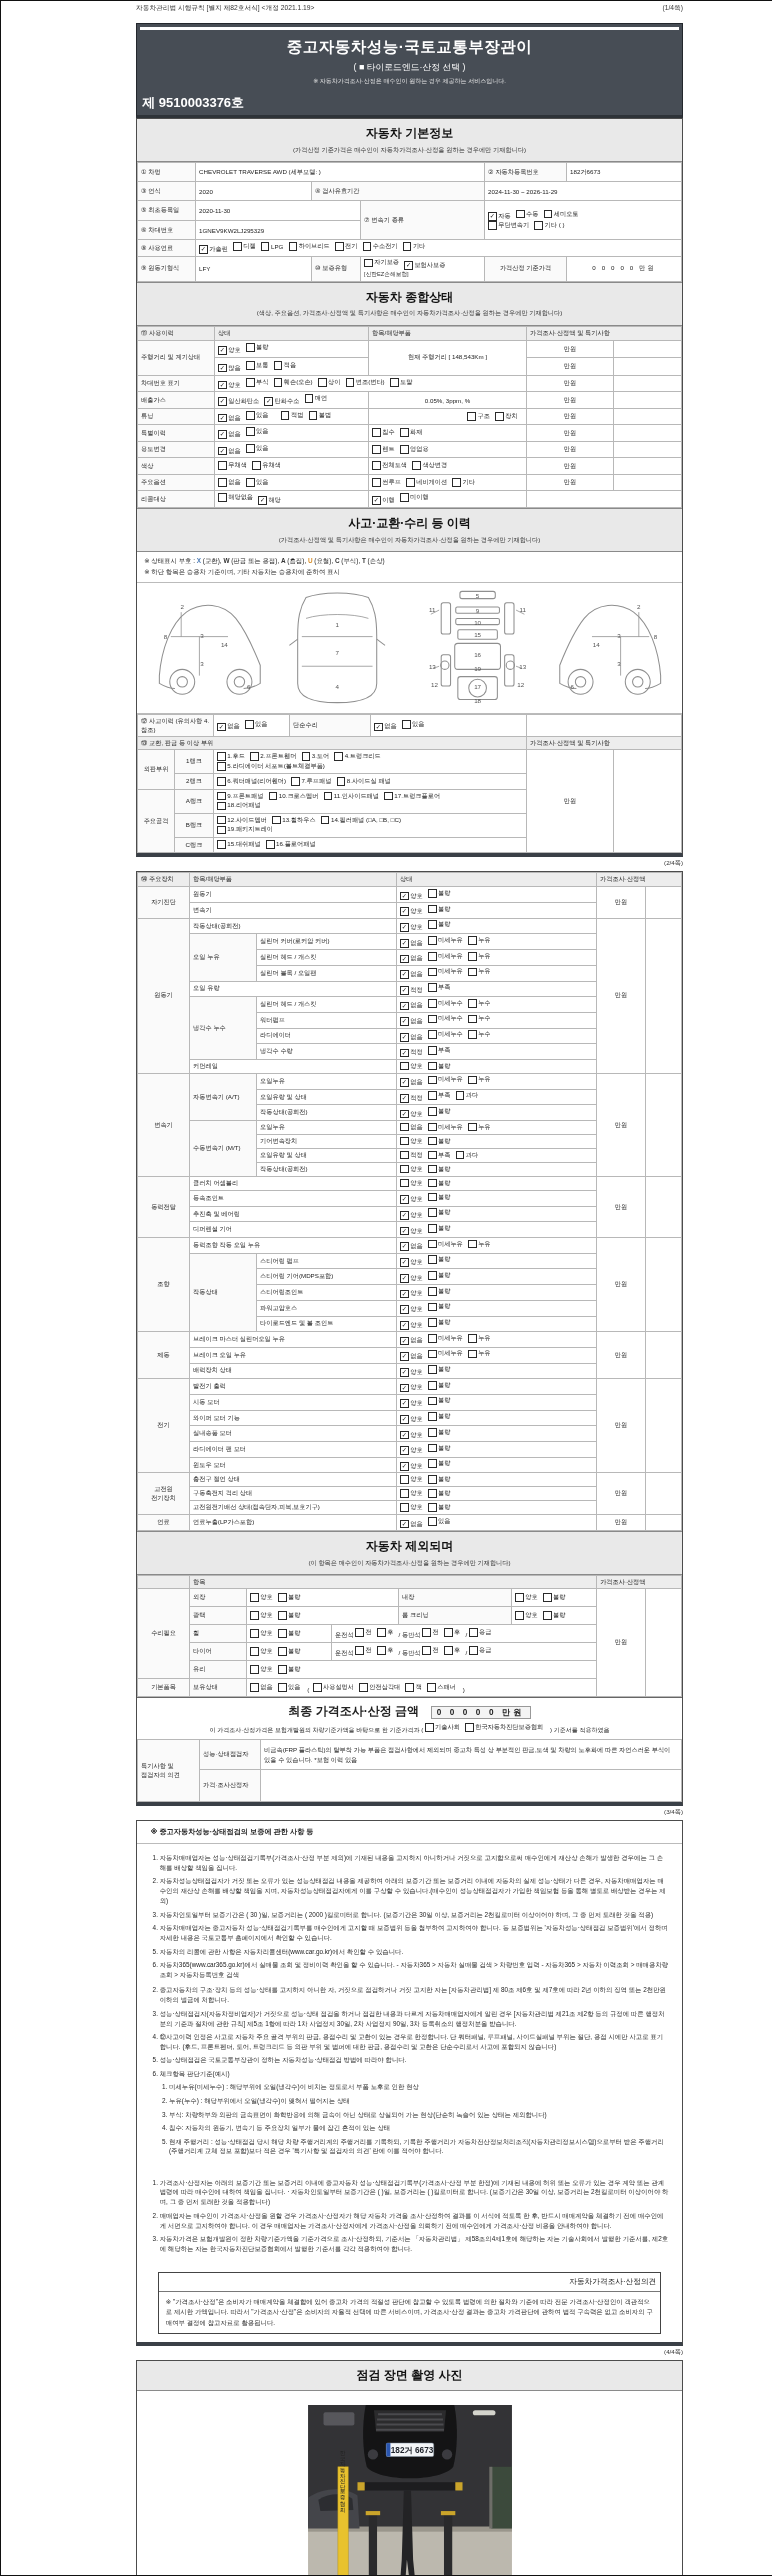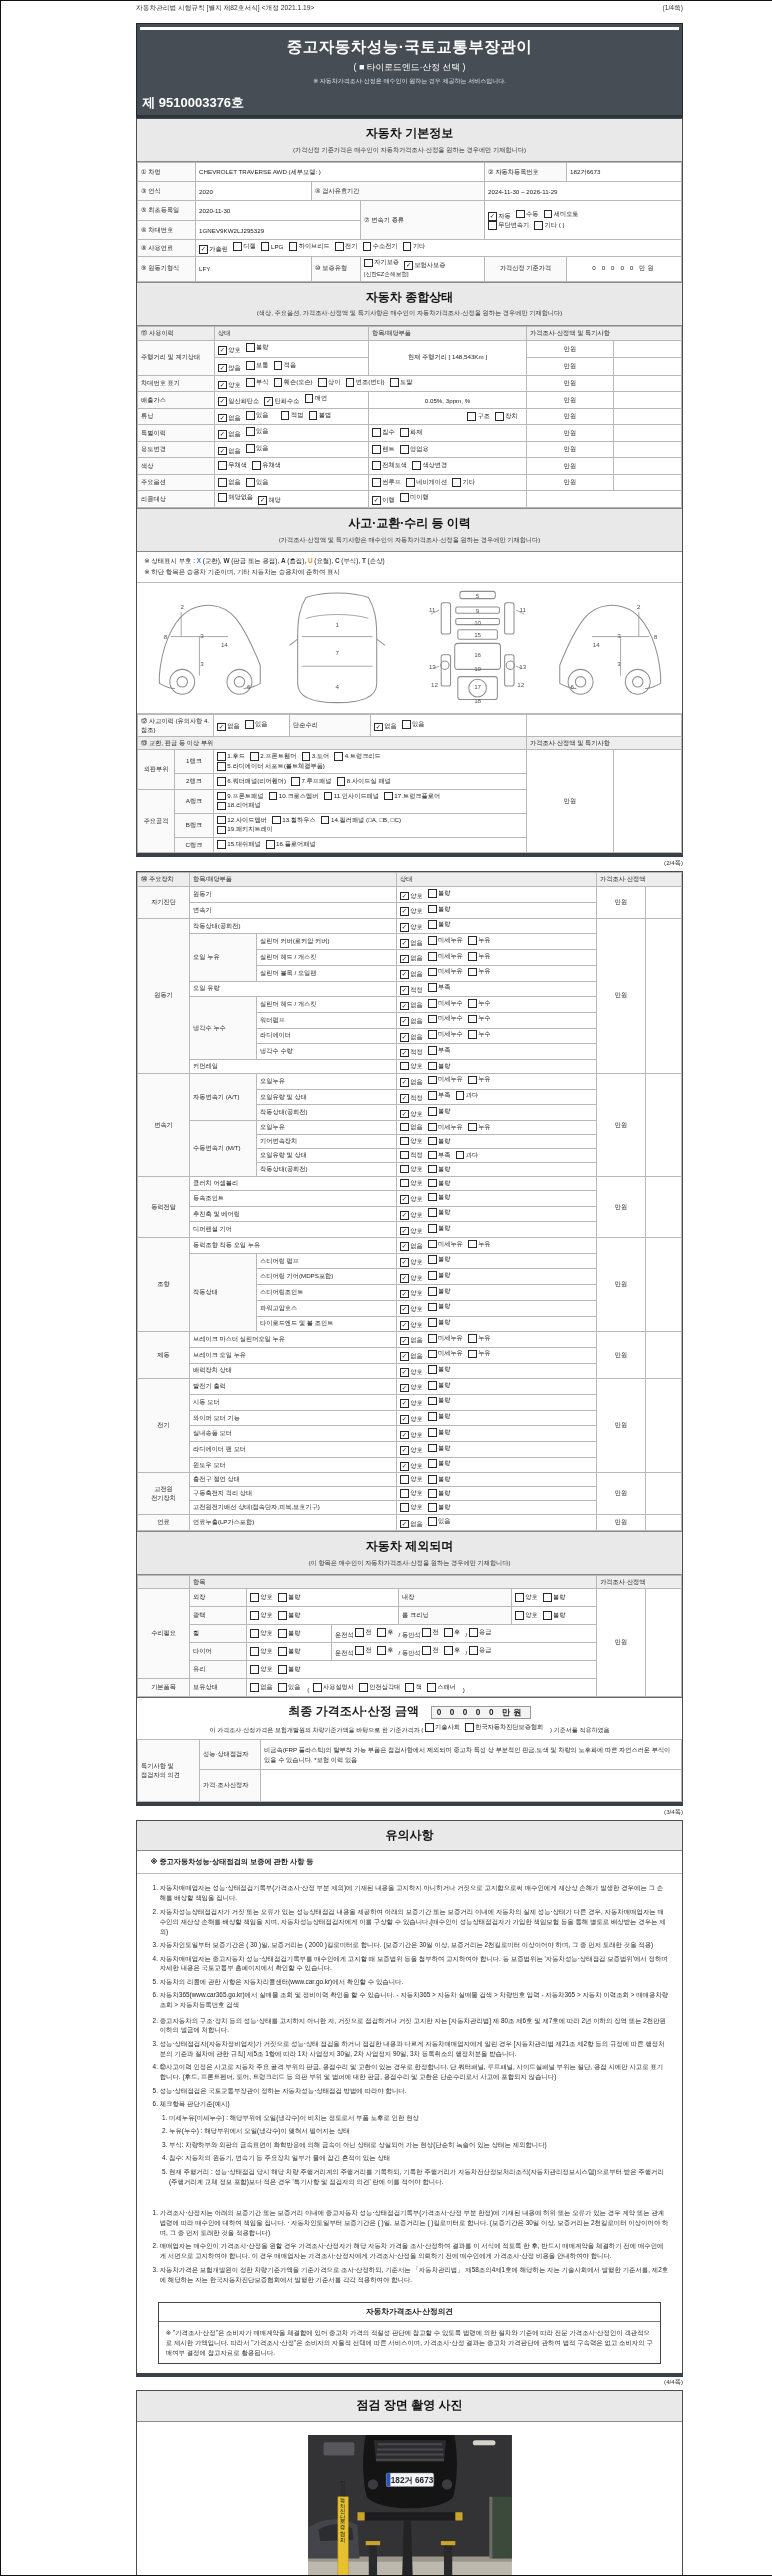--- a/index.html
+++ b/index.html
@@ -31,21 +31,21 @@
   .cb{display:inline-block;width:6.7px;height:6.7px;border:1px solid #2a2a2a;background:#fff;margin-right:1.5px;
       font-size:6.2px;line-height:5.7px;text-align:center;font-weight:bold;color:#111;}
   .cblab{font-size:6.2px;}
   .sym{font-weight:bold;}
   .digits{border:0.5px solid #999;background:#f4f4f4;padding:1px 5.2px;letter-spacing:3.1px;font-weight:bold;}
   .notice-body{padding:5.2px 13.4px 7.2px 13.4px;font-size:6.4px;line-height:1.55;color:#222;}
   .notice-body ol{margin:3.1px 0 5.2px 9.3px;padding:0;}
   .notice-body li{margin:3.6px 0;}
   .nb-head{font-size:7.2px;font-weight:bold;padding:6.2px 13.4px;border-bottom:0.5px solid #bbb;border-top:0.5px solid #bbb;}
   .opinionbox{border:0.8px solid #444;margin:5.2px 20.6px 8.2px 20.6px;}
-  .opinionbox .ob-t{text-align:center;font-weight:bold;font-size:7.7px;padding:4.1px;border-bottom:0.5px solid #777;}
+  .opinionbox .ob-t{text-align:right;font-weight:normal;font-size:7.7px;padding:4.1px;border-bottom:0.5px solid #777;}
   .opinionbox .ob-b{padding:5.2px 7.2px;font-size:6.4px;line-height:1.6;}
   .photowrap{text-align:center;padding:13.4px 0 17.5px 0;}
   svg text{font-family:"Liberation Sans","DejaVu Sans",sans-serif;}
 </style>
 </head>
 <body>
 
 <div class="col">
 
   <div class="lawline">
@@ -1264,23 +1264,20 @@
               <td class="lbl">가격·조사산정자</td>
               <td style="line-height:1.5"></td>
             </tr>
           </tbody>
         </table>
       </div>
   </div>
   <div class="pagemark">(3/4쪽)</div>
 
   <div class="pageblock">
-    <div class="sechead">
-      <div class="st">유의사항</div>
-    </div>
     <div class="nb-head" style="border-top:none;">※ 중고자동차성능·상태점검의 보증에 관한 사항 등</div>
     <div class="notice-body">
       <ol id="notice-listA">
           <li>자동차매매업자는 성능·상태점검기록부(가격조사·산정 부분 제외)에 기재된 내용을 고지하지 아니하거나 거짓으로 고지함으로써 매수인에게 재산상 손해가 발생한 경우에는 그 손해를 배상할 책임을 집니다.</li>
           <li>자동차성능상태점검자가 거짓 또는 오류가 있는 성능상태점검 내용을 제공하여 아래의 보증기간 또는 보증거리 이내에 자동차의 실제 성능·상태가 다른 경우, 자동차매매업자는 매수인의 재산상 손해를 배상할 책임을 지며, 자동차성능상태점검자에게 이를 구상할 수 있습니다.(매수인이 성능상태점검자가 가입한 책임보험 등을 통해 별도로 배상받는 경우는 제외)</li>
           <li>자동차인도일부터 보증기간은 ( 30 )일, 보증거리는 ( 2000 )킬로미터로 합니다. (보증기간은 30일 이상, 보증거리는 2천킬로미터 이상이어야 하며, 그 중 먼저 도래한 것을 적용)</li>
           <li>자동차매매업자는 중고자동차 성능·상태점검기록부를 매수인에게 고지할 때 보증범위 등을 첨부하여 고지하여야 합니다. 동 보증범위는 '자동차성능·상태점검 보증범위'에서 정하며 자세한 내용은 국토교통부 홈페이지에서 확인할 수 있습니다.</li>
           <li>자동차의 리콜에 관한 사항은 자동차리콜센터(www.car.go.kr)에서 확인할 수 있습니다.</li>
           <li>자동차365(www.car365.go.kr)에서 실매물 조회 및 정비이력 확인을 할 수 있습니다. - 자동차365 &gt; 자동차 실매물 검색 &gt; 차량번호 입력 - 자동차365 &gt; 자동차 이력조회 &gt; 매매용차량조회 &gt; 자동차등록번호 검색</li>
         </ol>

